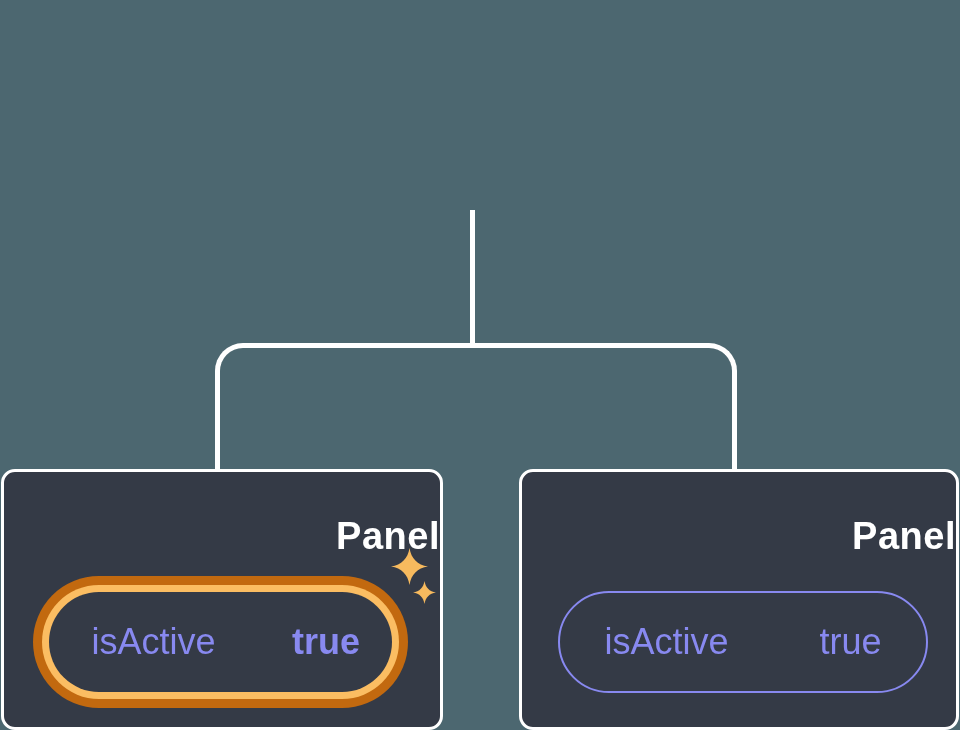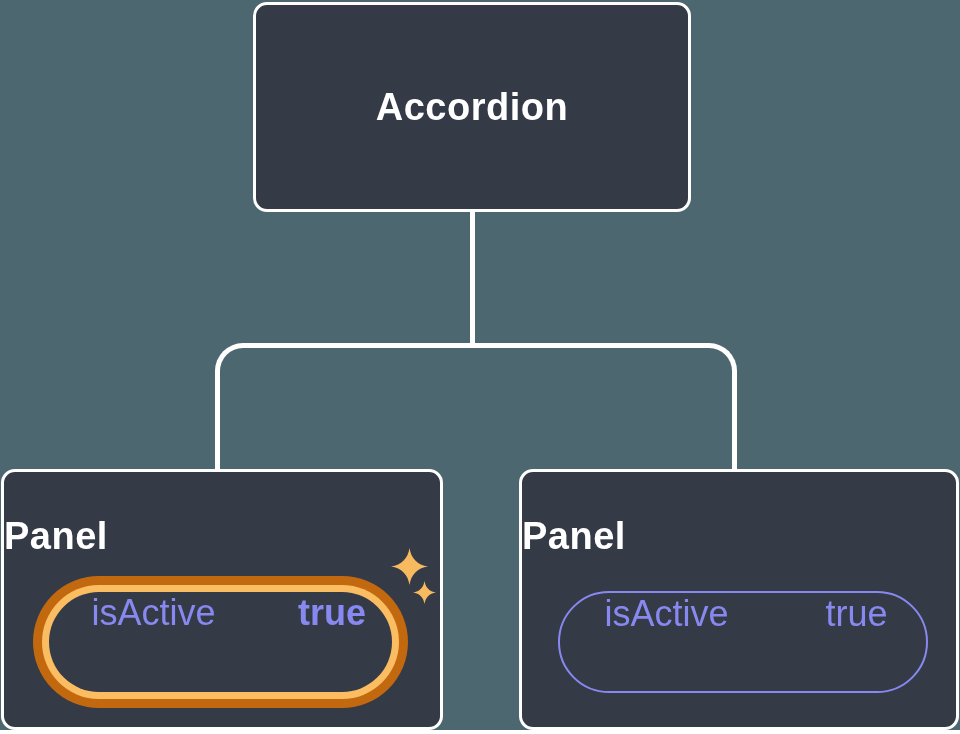--- a/index.html
+++ b/index.html
@@ -32,26 +32,26 @@
     position:absolute;left:215px;top:343px;width:522px;height:127px;
     border-top:5px solid var(--line);
     border-left:5px solid var(--line);
     border-right:5px solid var(--line);
     border-radius:28px 28px 0 0;box-sizing:border-box;
   }
   .panel{top:469px;height:261px;}
   .panel-left{left:1px;width:442px;}
   .panel-right{left:519px;width:440px;}
   .panel-title{
-    position:absolute;left:0;top:38px;width:100%;text-align:left;
+    position:absolute;left:0;top:38px;width:100%;text-align:right;
     line-height:52px;
   }
   .pill{
-    position:absolute;display:flex;align-items:flex-start;box-sizing:border-box;
-    font-size:36px;color:var(--purple);gap:6px;
+    position:absolute;display:flex;align-items:center;box-sizing:border-box;
+    font-size:36px;color:var(--purple);
   }
   .pill .seg{
     display:flex;align-items:center;justify-content:center;
   }
   .pill-active{
     left:45px;top:120px;width:343px;height:100px;border-radius:50px;
     background:var(--node);
     box-shadow:0 0 0 7px var(--orangeLight),0 0 0 16px var(--orangeDark);
   }
   .pill-active .seg-key{width:209px;}
@@ -72,23 +72,20 @@
   .bottom-strip{
     position:absolute;left:0;top:730px;width:960px;height:4px;
     background:var(--bottomStrip);
   }
 </style>
 </head>
 <body>
 
 <div class="canvas">
 
-  <div class="node accordion">
-    <span class="node-label">Accordion</span>
-  </div>
 
   <div class="stem"></div>
   <div class="branch"></div>
 
   <div class="node panel panel-left">
     <div class="panel-title node-label">Panel</div>
 
     <div class="pill pill-active">
       <span class="seg seg-key">isActive</span>
       <span class="divider"></span>

